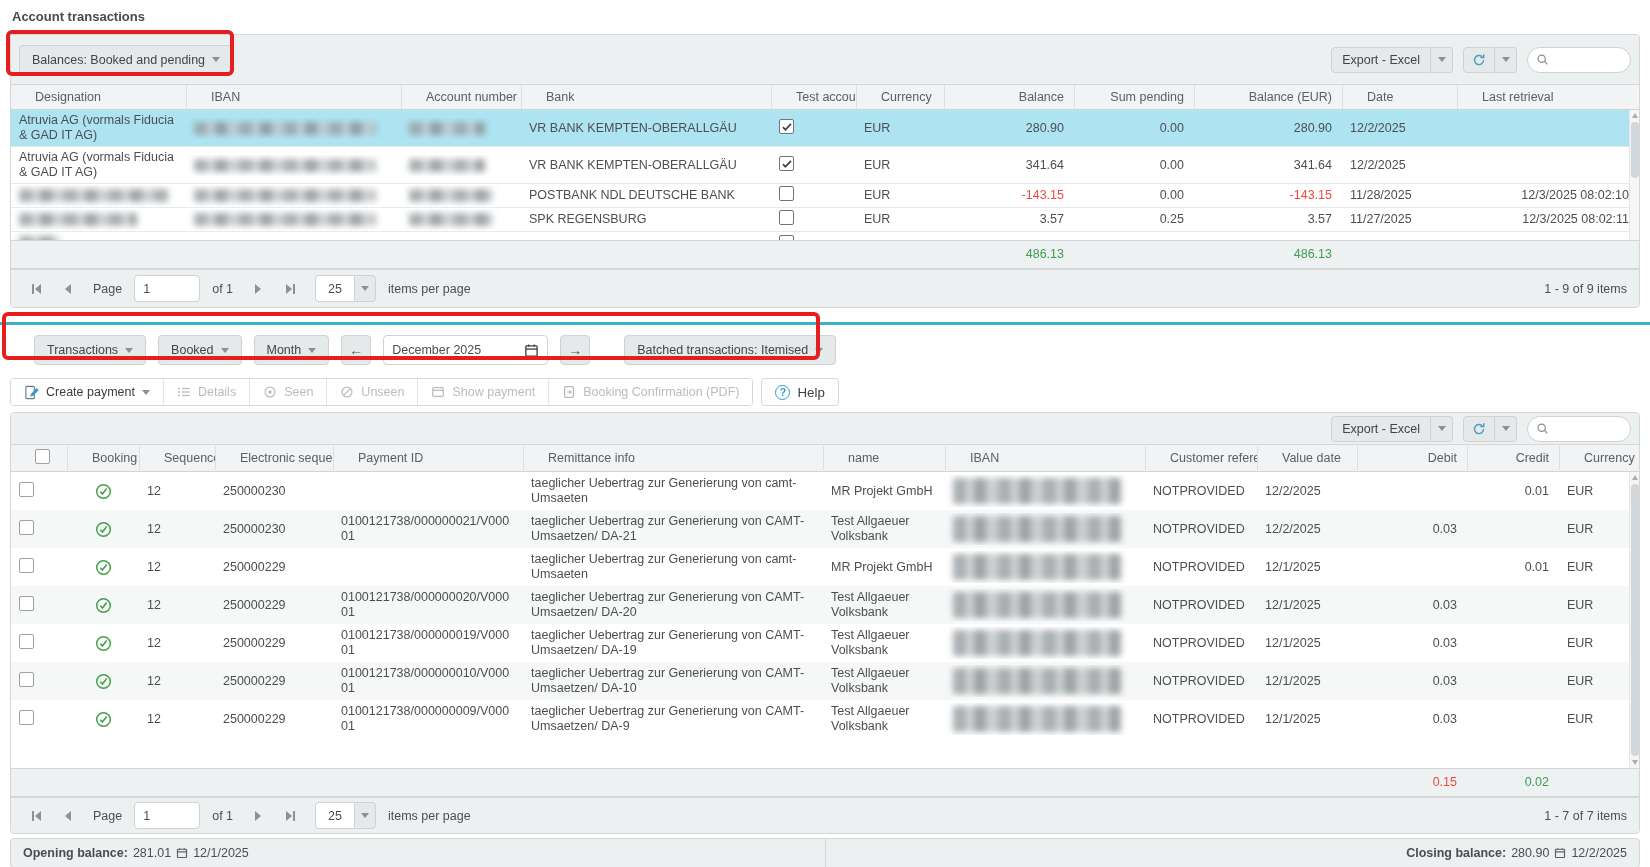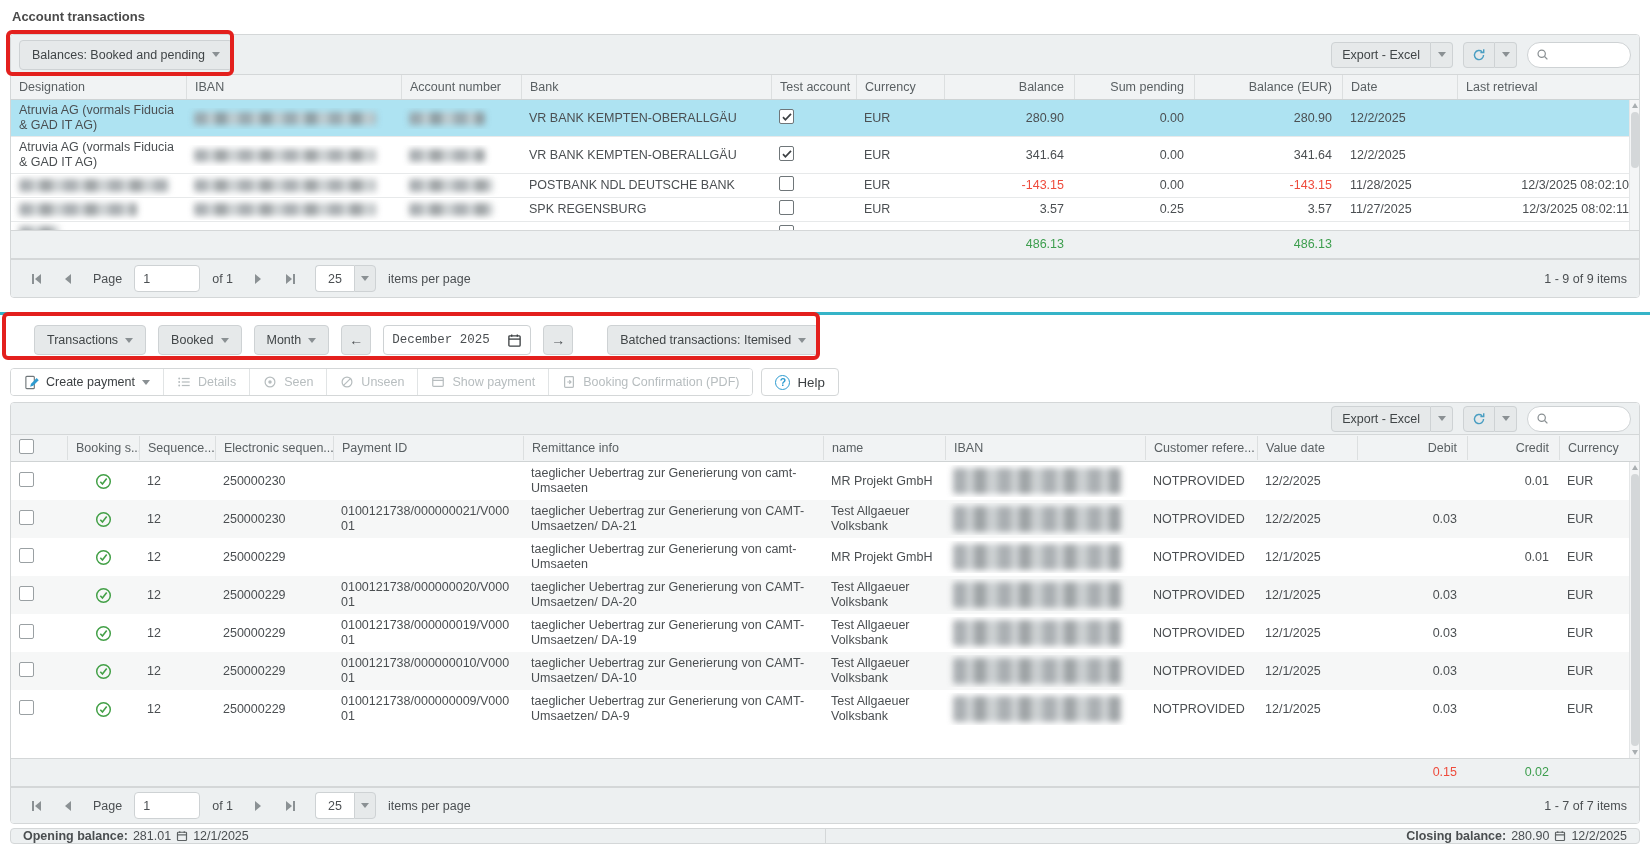--- a/index.html
+++ b/index.html
@@ -13,21 +13,21 @@
   
   .title-row{height:34px; padding:9px 0 0 12px;}
   .page-title{display:inline-block; font-size:13px; font-weight:bold; color:#4a4a4a;
     padding:0 14px 6px 0; border-bottom:1px solid #cfd3d4;}
 
   
   .grid{margin:0 10px; border:1px solid #d4d7d8; border-radius:4px; background:#fff; overflow:hidden;}
   .gtoolbar{background:#edf0f1; border-bottom:1px solid #d4d7d8; display:flex; align-items:center; padding:4px 8px;}
   .gtoolbar .spacer{flex:1;}
   .ghead{display:grid; background:#f1f3f4; border-bottom:1px solid #cfd3d4; color:#5a6063;}
-  .hc{padding:5px 8px; border-left:1px solid #dcdfe0; white-space:nowrap; overflow:hidden;}
+  .hc{padding:5px 24px; border-left:1px solid #dcdfe0; white-space:nowrap; overflow:hidden;}
   .hc:first-child{border-left:none;}
   .grow{display:grid; align-items:center; background:#fff;}
   .c{padding:3px 8px; line-height:15px; overflow:hidden;}
   .num{text-align:right; padding-right:10px;}
   .neg{color:var(--negative);}
   .pos{color:var(--positive); }
   .summary-row{display:grid; background:#eef1f2; border-top:1px solid #d4d7d8; border-bottom:1px solid #d4d7d8; align-items:center;}
 
   
   .btn{display:inline-flex; align-items:center; gap:7px; background:#e6e9ea; border:1px solid #ced2d4;
@@ -42,21 +42,21 @@
     border-radius:13px; height:26px; width:104px; padding:0 8px; color:#8a9093;}
   .searchbox input{border:none; outline:none; width:70px; font-size:12px; background:transparent;}
   .tb-gap{width:10px;}
 
   
   .cb{display:inline-block; width:15px; height:15px; background:#fff; border:1.5px solid #6f7679; border-radius:2px; position:relative;}
   .cb.checked svg{position:absolute; left:0.5px; top:1px;}
 
   
   .bal-cols{grid-template-columns:175px 215px 120px 250px 85px 88px 130px 120px 148px 115px minmax(0,1fr);}
-  #balances .gtoolbar{height:40px;}
+  #balances .gtoolbar{height:50px;}
   .rows-wrap{position:relative;}
   .bal-row{border-bottom:1px solid #e7e9ea;}
   .bal-row.tall{height:37px;}
   .bal-row.short{height:24px;}
   .bal-row.partial{height:8px; overflow:hidden; align-items:start; border-bottom:none;}
   .bal-row.selected{background:var(--highlight-row);}
   #balances .summary-row{height:29px;}
   .ctr{text-align:left;}
 
   
@@ -86,21 +86,21 @@
   .sb-up{top:3px; border-left:3.5px solid transparent; border-right:3.5px solid transparent; border-bottom:5px solid #a9aeb1;}
   .sb-dn{bottom:3px; border-left:3.5px solid transparent; border-right:3.5px solid transparent; border-top:5px solid #a9aeb1;}
   .sb-thumb{position:absolute; left:1px; width:8px; background:#d4d7d9; border-radius:4px;}
 
   
   .teal{height:3px; background:var(--divider-teal); margin-top:14px;}
 
   
   .filter-bar{display:flex; align-items:center; gap:12px; padding:10px 0 9px 10px;margin-left:24px;}
   .datepicker{display:inline-flex; align-items:center; background:#fff; border:1px solid #ced2d4; border-radius:4px;
-    height:30px; width:148px; padding:0 8px; color:#4b4f52;font-family:Liberation Mono, monospace;}
+    height:30px; width:165px; padding:0 8px; color:#4b4f52;}
   .datepicker .dval{flex:1; font-size:12.5px;}
   .arrow-btn{width:30px; justify-content:center; padding:0; font-size:14px; color:#4b4f52;}
 
   
   .action-bar{margin:4px 10px 0; display:flex; gap:8px; height:28px;}
   .btn-group{display:inline-flex; border:1px solid #d4d7d8; border-radius:4px; background:#fff; overflow:hidden;}
   .gbtn{display:inline-flex; align-items:center; gap:7px; padding:0 13px; border-left:1px solid #e1e4e5;
     background:#fff; color:#3c4043; cursor:pointer; font-size:12.5px;}
   .gbtn:first-child{border-left:none;}
   .gbtn.disabled{color:#b7bdbf; cursor:default;}
@@ -115,21 +115,21 @@
   #transactions .gtoolbar{height:32px; padding:2px 8px;}
   #transactions .ghead{height:27px; align-items:center;}
   .tx-row{height:38px;}
   .tx-row:nth-child(even){background:#f6f7f7;}
   .tx-row .c{overflow-wrap:anywhere;}
   .tx-filler{height:30px; background:#fff;}
   #transactions .summary-row{height:29px;}
   #transactions .pager{height:36px;}
 
   
-  .status-bar{margin:4px 10px 0; height:16px; background:#edf0f1; border:1px solid #d4d7d8; border-radius:4px;
+  .status-bar{margin:4px 10px 0; height:30px; background:#edf0f1; border:1px solid #d4d7d8; border-radius:4px;
     display:flex; align-items:center; color:#4b4f52;}
   .status-cell{flex:1; display:flex; align-items:center; gap:5px; padding:0 12px; height:100%;}
   .status-cell.right{justify-content:flex-end; border-left:1px solid #d4d7d8;}
   .status-cell b{color:#4a4e50;}
 
   
   .anno{position:absolute; border:4px solid var(--annotation-red); border-radius:6px; pointer-events:none; z-index:50;}
   #anno1{left:6px; top:30px; width:228px; height:46px;}
   #anno2{left:2px; top:312px; width:818px; height:48px;}
 

